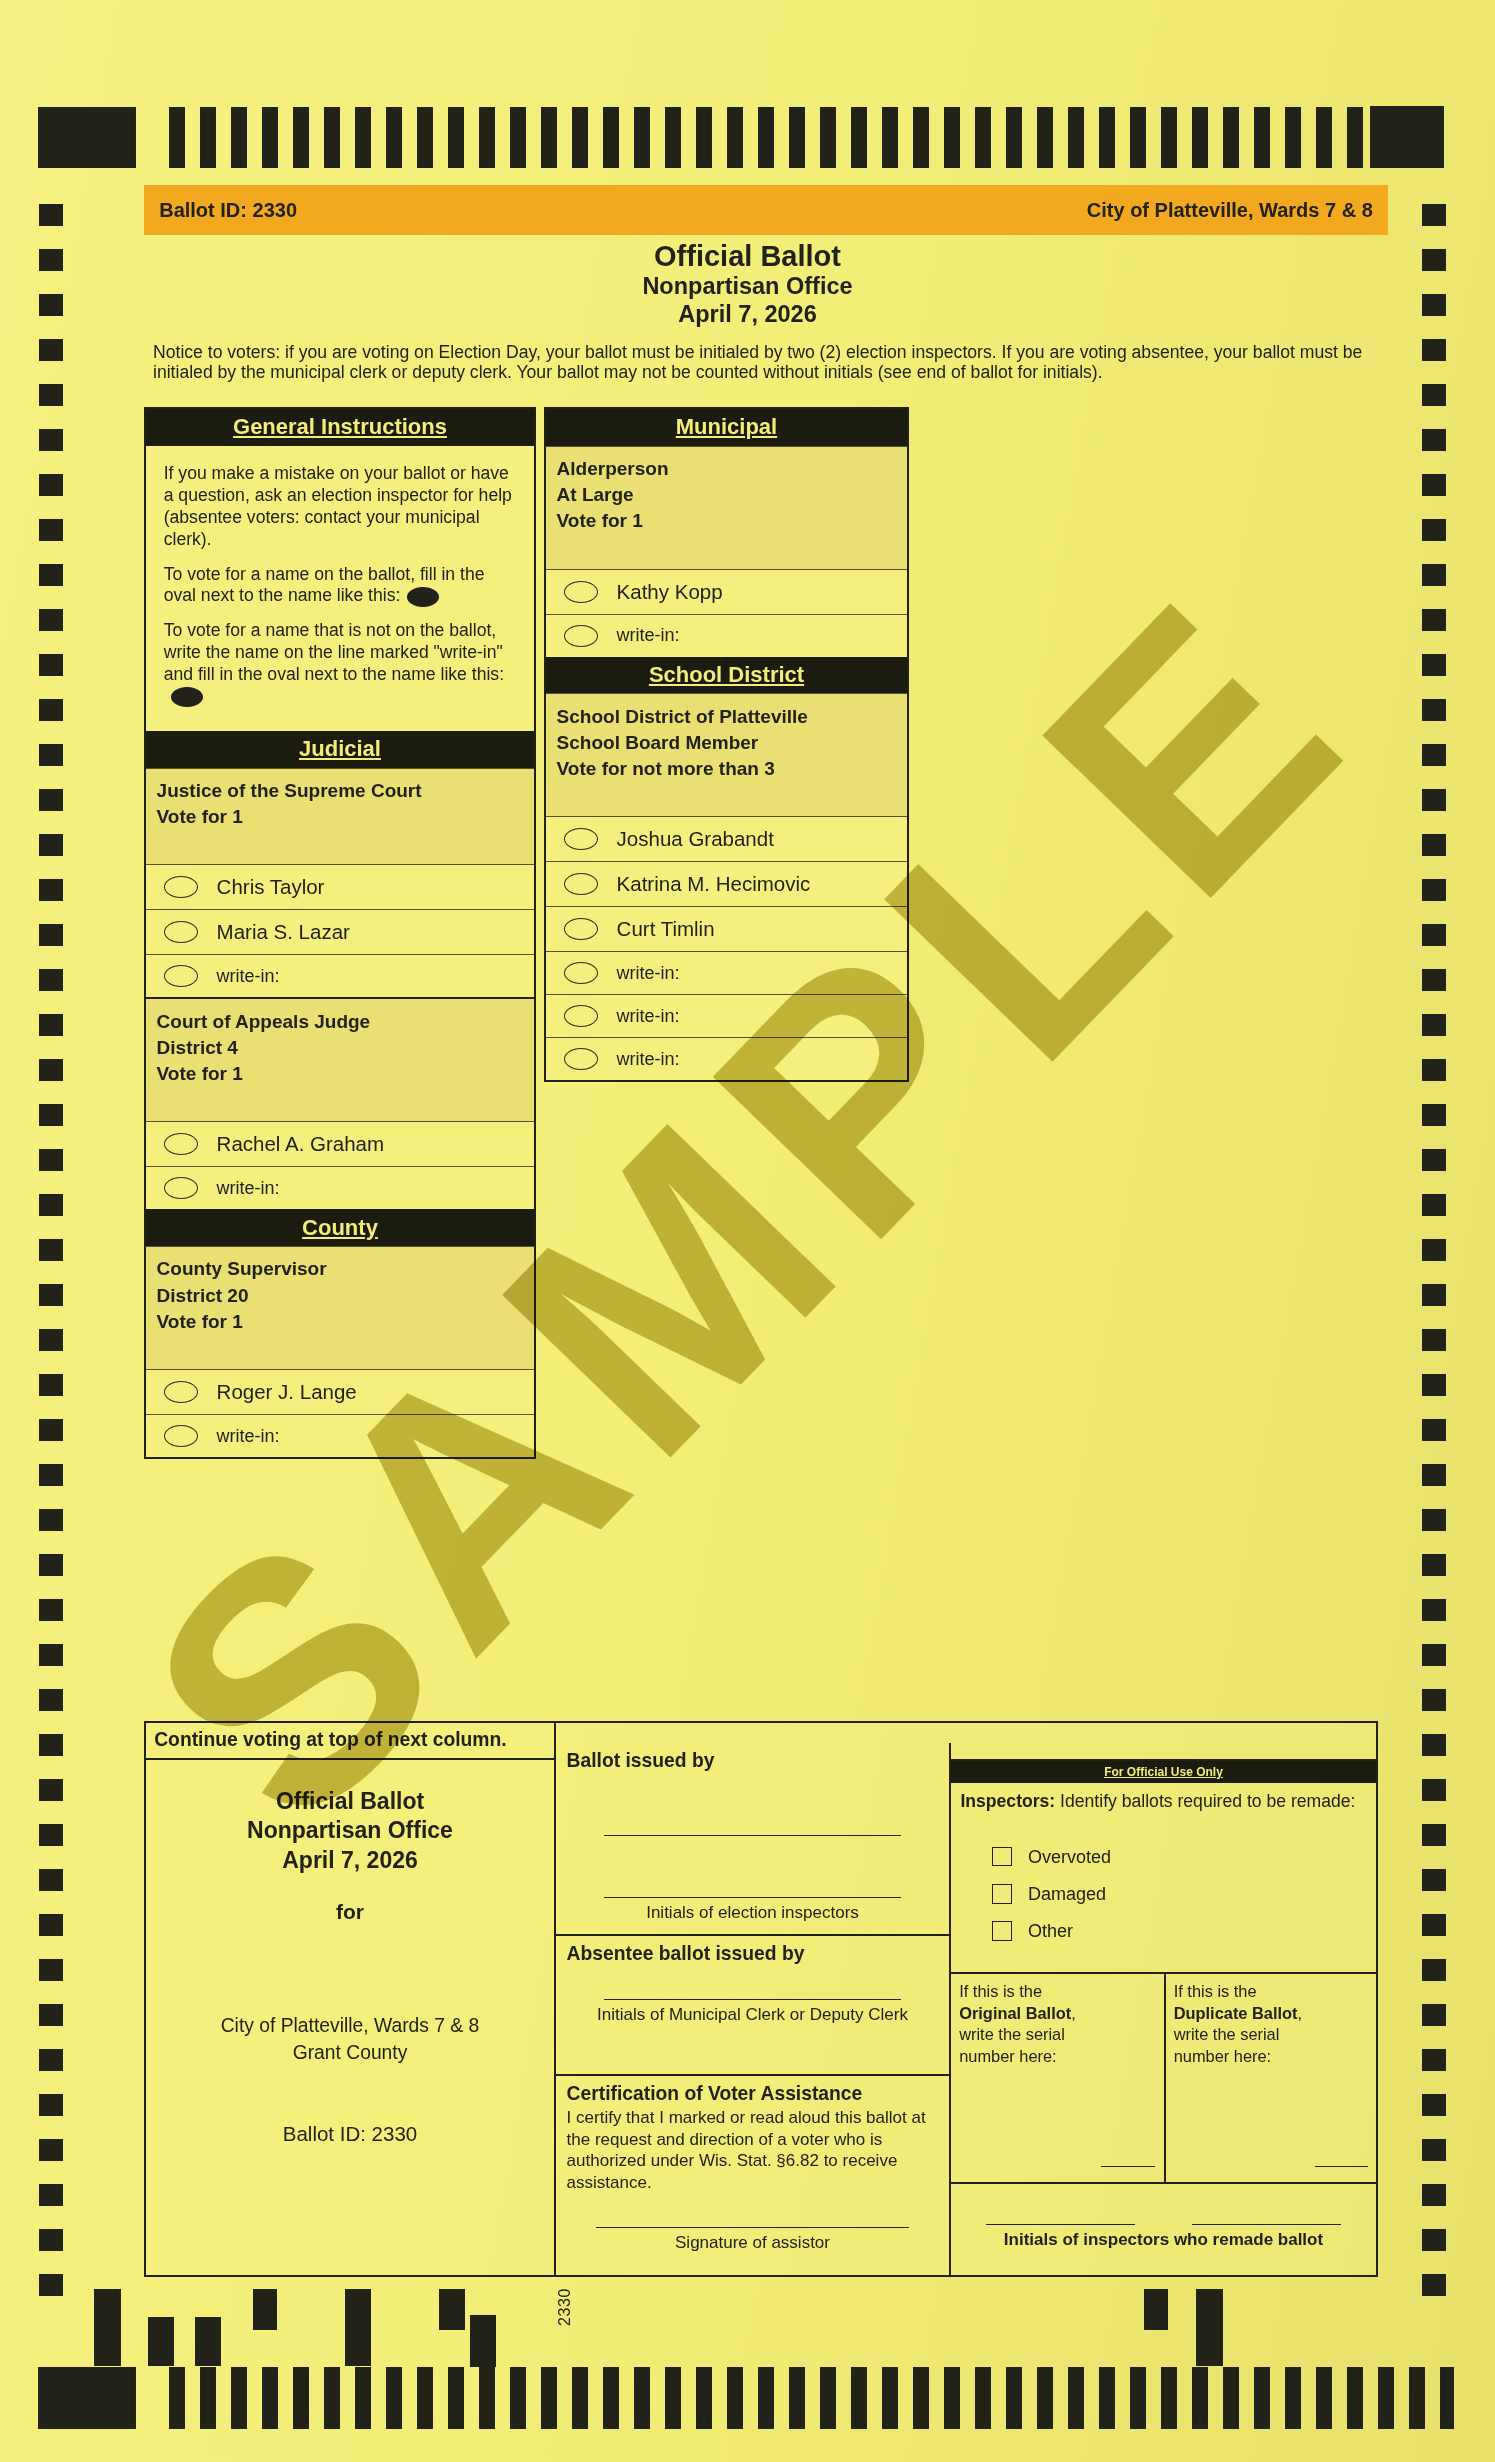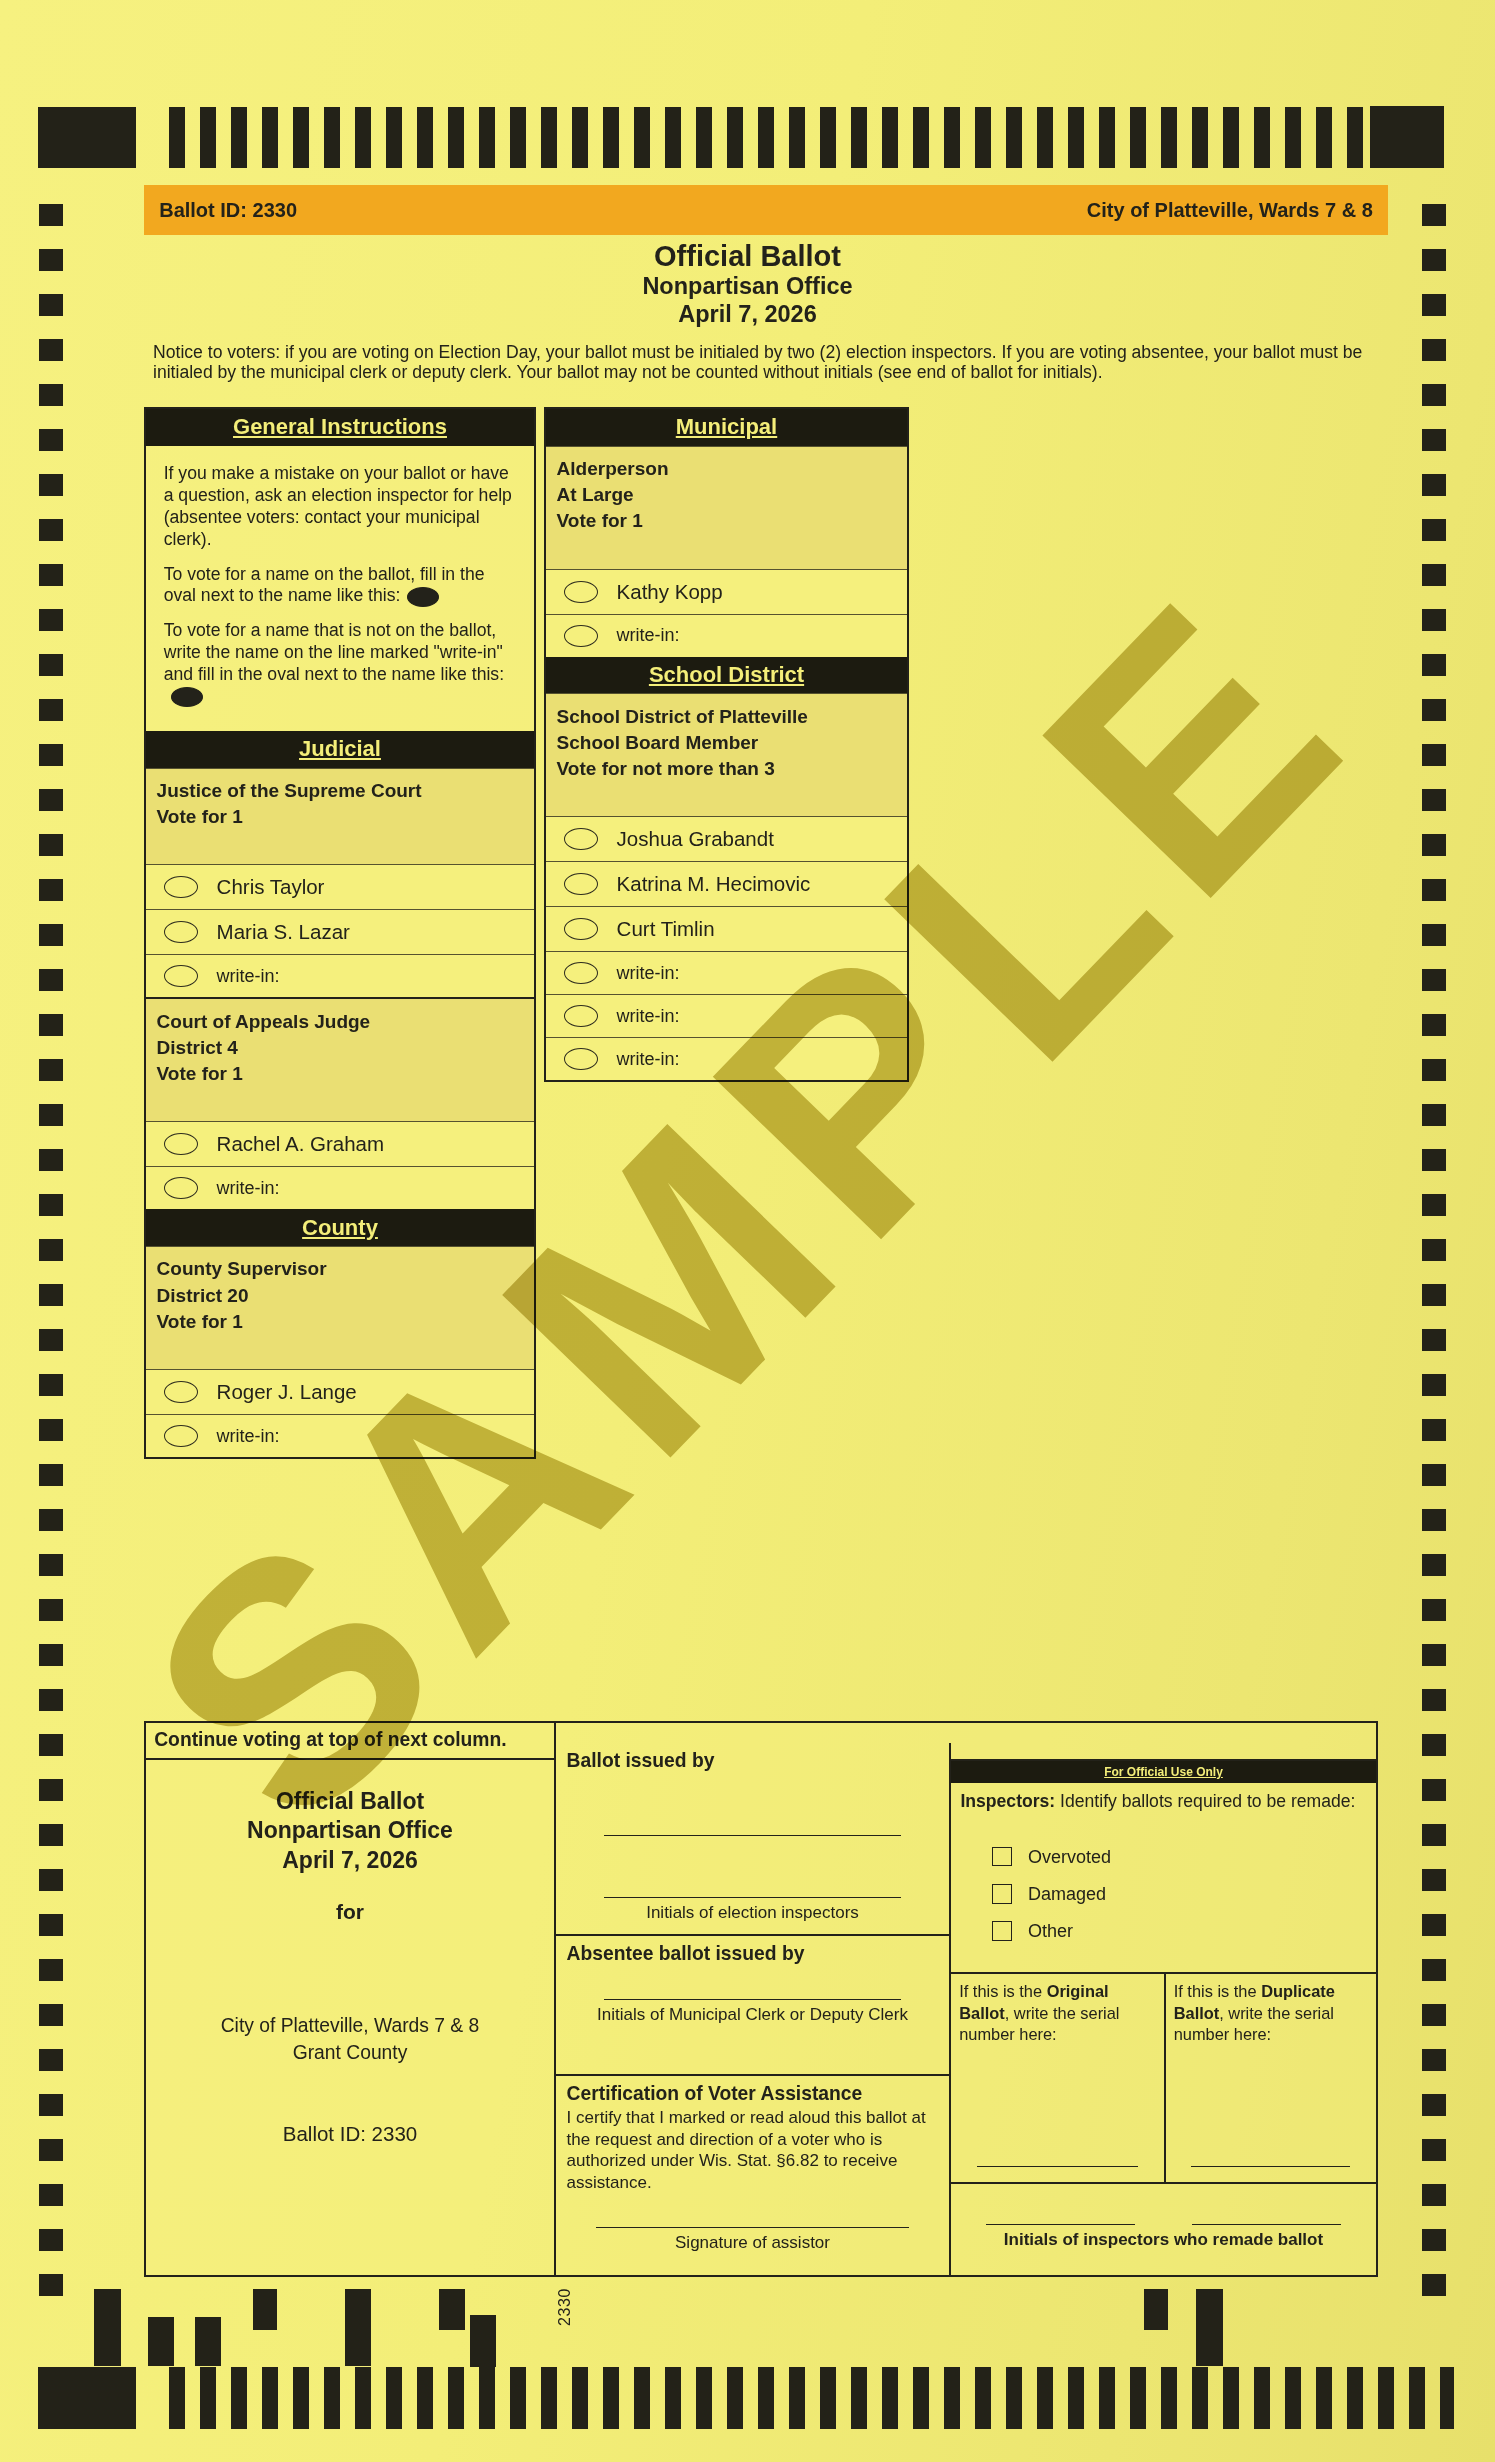--- a/index.html
+++ b/index.html
@@ -58,21 +58,21 @@
   #msec3 .mbody{font-size:17px;line-height:1.26;margin-top:2.3px;}
   #msec3 .sigline{width:84%;margin:34px auto 0;}
   .fr-strip{height:36px;border-bottom:2.3px solid #23221a;}
   .fr-band{font-size:12px;padding:4.1px 0;}
   .fr-insp{padding:7px 9.4px 0;font-size:17.6px;line-height:1.28;}
   .fr-checks{padding:17.6px 0 13px 41px;}
   .check-row{display:flex;align-items:flex-start;gap:16.4px;margin:16.4px 0;}
   .checkbox{width:17.6px;height:17.6px;border:1.8px solid #23221a;background:transparent;flex:none;}
   .check-label{font-size:18px;}
   .fr-serial{display:flex;border-top:2.3px solid #23221a;flex:1;}
-  .scell{width:50%;padding:7px 8.2px;font-size:16.4px;line-height:1.32;box-sizing:border-box;display:flex;flex-direction:column;}
+  .scell{width:50%;padding:7px 8.2px;font-size:16.4px;line-height:1.32;box-sizing:border-box;display:flex;}
   .scell + .scell{border-left:2.3px solid #23221a;}
   .scell .sigline{margin-top:auto;margin-bottom:8.2px;width:82%;align-self:center;}
   .fr-remade{border-top:2.3px solid #23221a;height:93px;padding:5.9px;box-sizing:border-box;font-weight:bold;}
   .fr-remade .lines{display:flex;justify-content:space-around;margin-top:34px;}
   .fr-remade .sigline{width:36%;}
   
   .code-num{position:absolute;left:556px;top:2326px;font-size:16px;letter-spacing:0.6px;
     transform:rotate(-90deg);transform-origin:left top;}
   
   .watermark{position:absolute;left:748px;top:1208px;z-index:60;pointer-events:none;

